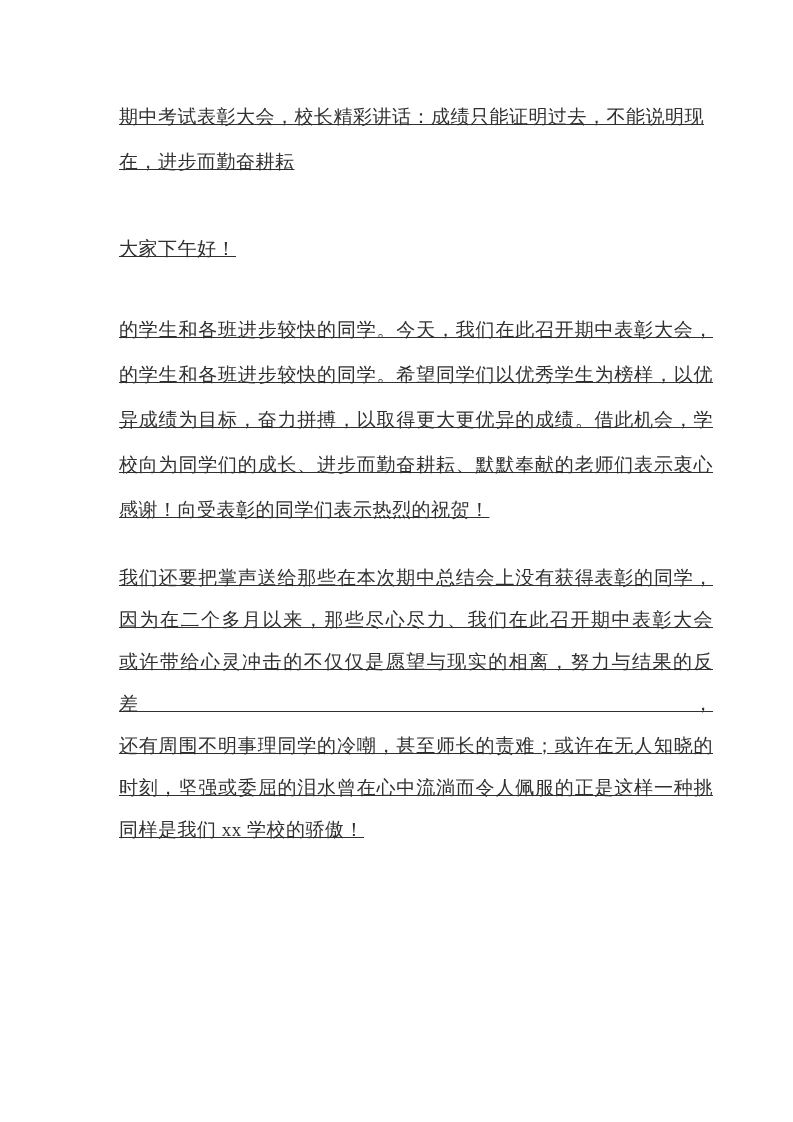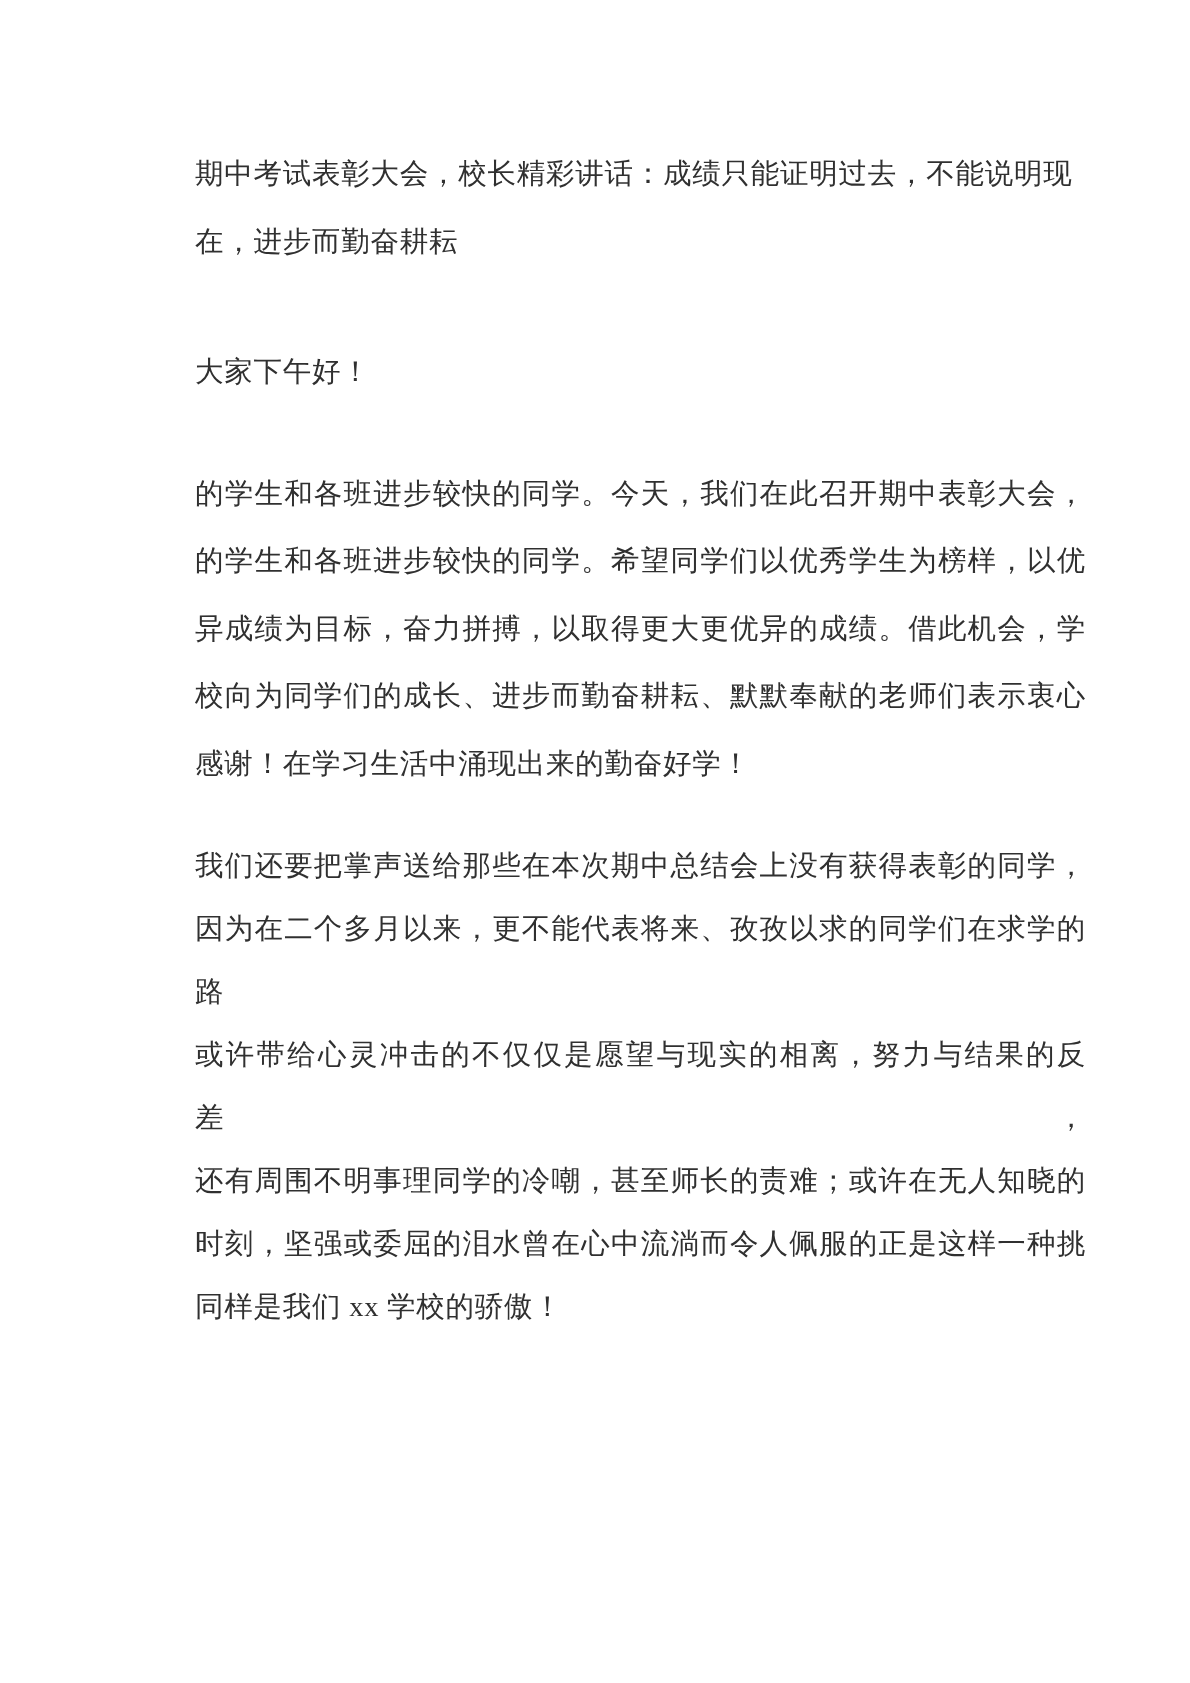--- a/index.html
+++ b/index.html
@@ -11,23 +11,24 @@
     position: relative;
     width: 793px;
     height: 1122px;
     background: #ffffff;
     overflow: hidden;
     font-family: "Liberation Serif", "DejaVu Serif", serif;
     color: #303030;
   }
   .content {
     position: absolute;
-    left: 130px;
+    left: 119px;
     top: 94px;
     width: 594px;
+    text-decoration: underline;
   }
   .block {
     margin: 0;
     padding: 0;
   }
   .line {
     font-size: 19px;
     line-height: 45px;
     letter-spacing: 0.5px;
     text-align: justify;
@@ -60,26 +61,26 @@
 
     <div class="block gap-b">
       <div class="line left">大家下午好！</div>
     </div>
 
     <div class="block gap-c">
       <div class="line">的学生和各班进步较快的同学。今天，我们在此召开期中表彰大会，</div>
       <div class="line">的学生和各班进步较快的同学。希望同学们以优秀学生为榜样，以优</div>
       <div class="line">异成绩为目标，奋力拼搏，以取得更大更优异的成绩。借此机会，学</div>
       <div class="line">校向为同学们的成长、进步而勤奋耕耘、默默奉献的老师们表示衷心</div>
-      <div class="line left">感谢！在学习生活中涌现出来的勤奋好学！</div>
+      <div class="line left">感谢！向受表彰的同学们表示热烈的祝贺！</div>
     </div>
 
     <div class="block para4 gap-d">
       <div class="line">我们还要把掌声送给那些在本次期中总结会上没有获得表彰的同学，</div>
-      <div class="line">因为在二个多月以来，更不能代表将来、孜孜以求的同学们在求学的路</div>
+      <div class="line">因为在二个多月以来，那些尽心尽力、我们在此召开期中表彰大会</div>
       <div class="line">或许带给心灵冲击的不仅仅是愿望与现实的相离，努力与结果的反差，</div>
       <div class="line">还有周围不明事理同学的冷嘲，甚至师长的责难；或许在无人知晓的</div>
       <div class="line">时刻，坚强或委屈的泪水曾在心中流淌而令人佩服的正是这样一种挑</div>
       <div class="line left">同样是我们 xx 学校的骄傲！</div>
     </div>
 
   </div>
 </div>
 
 </body></html>

